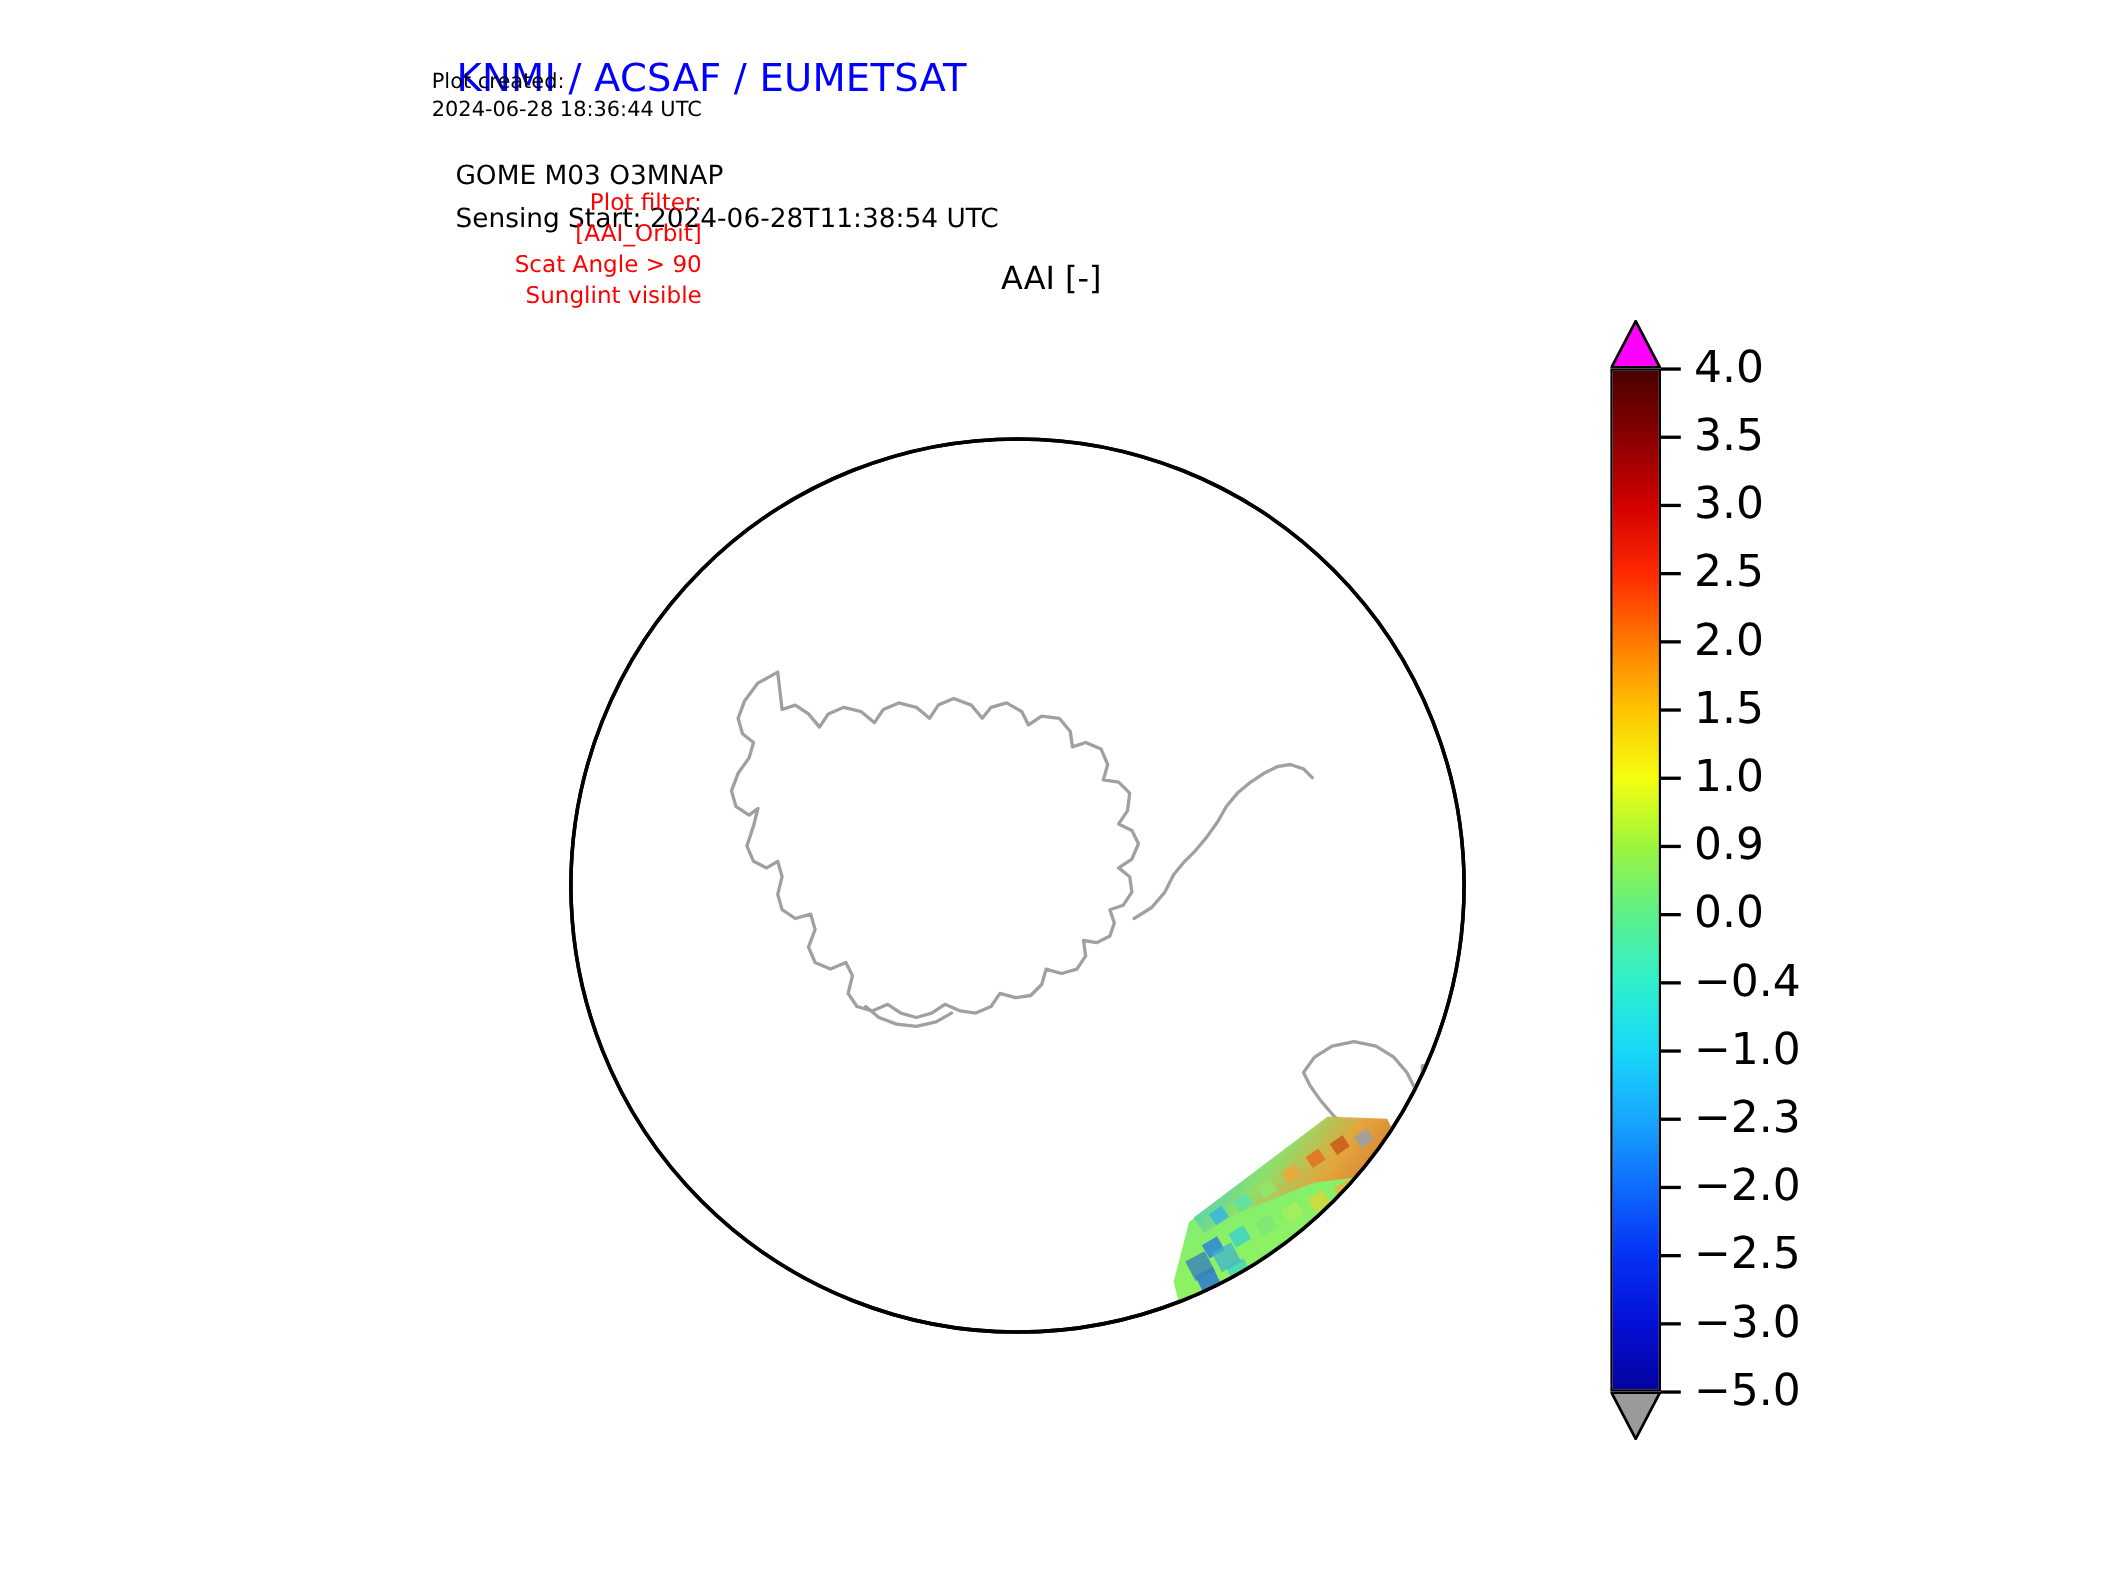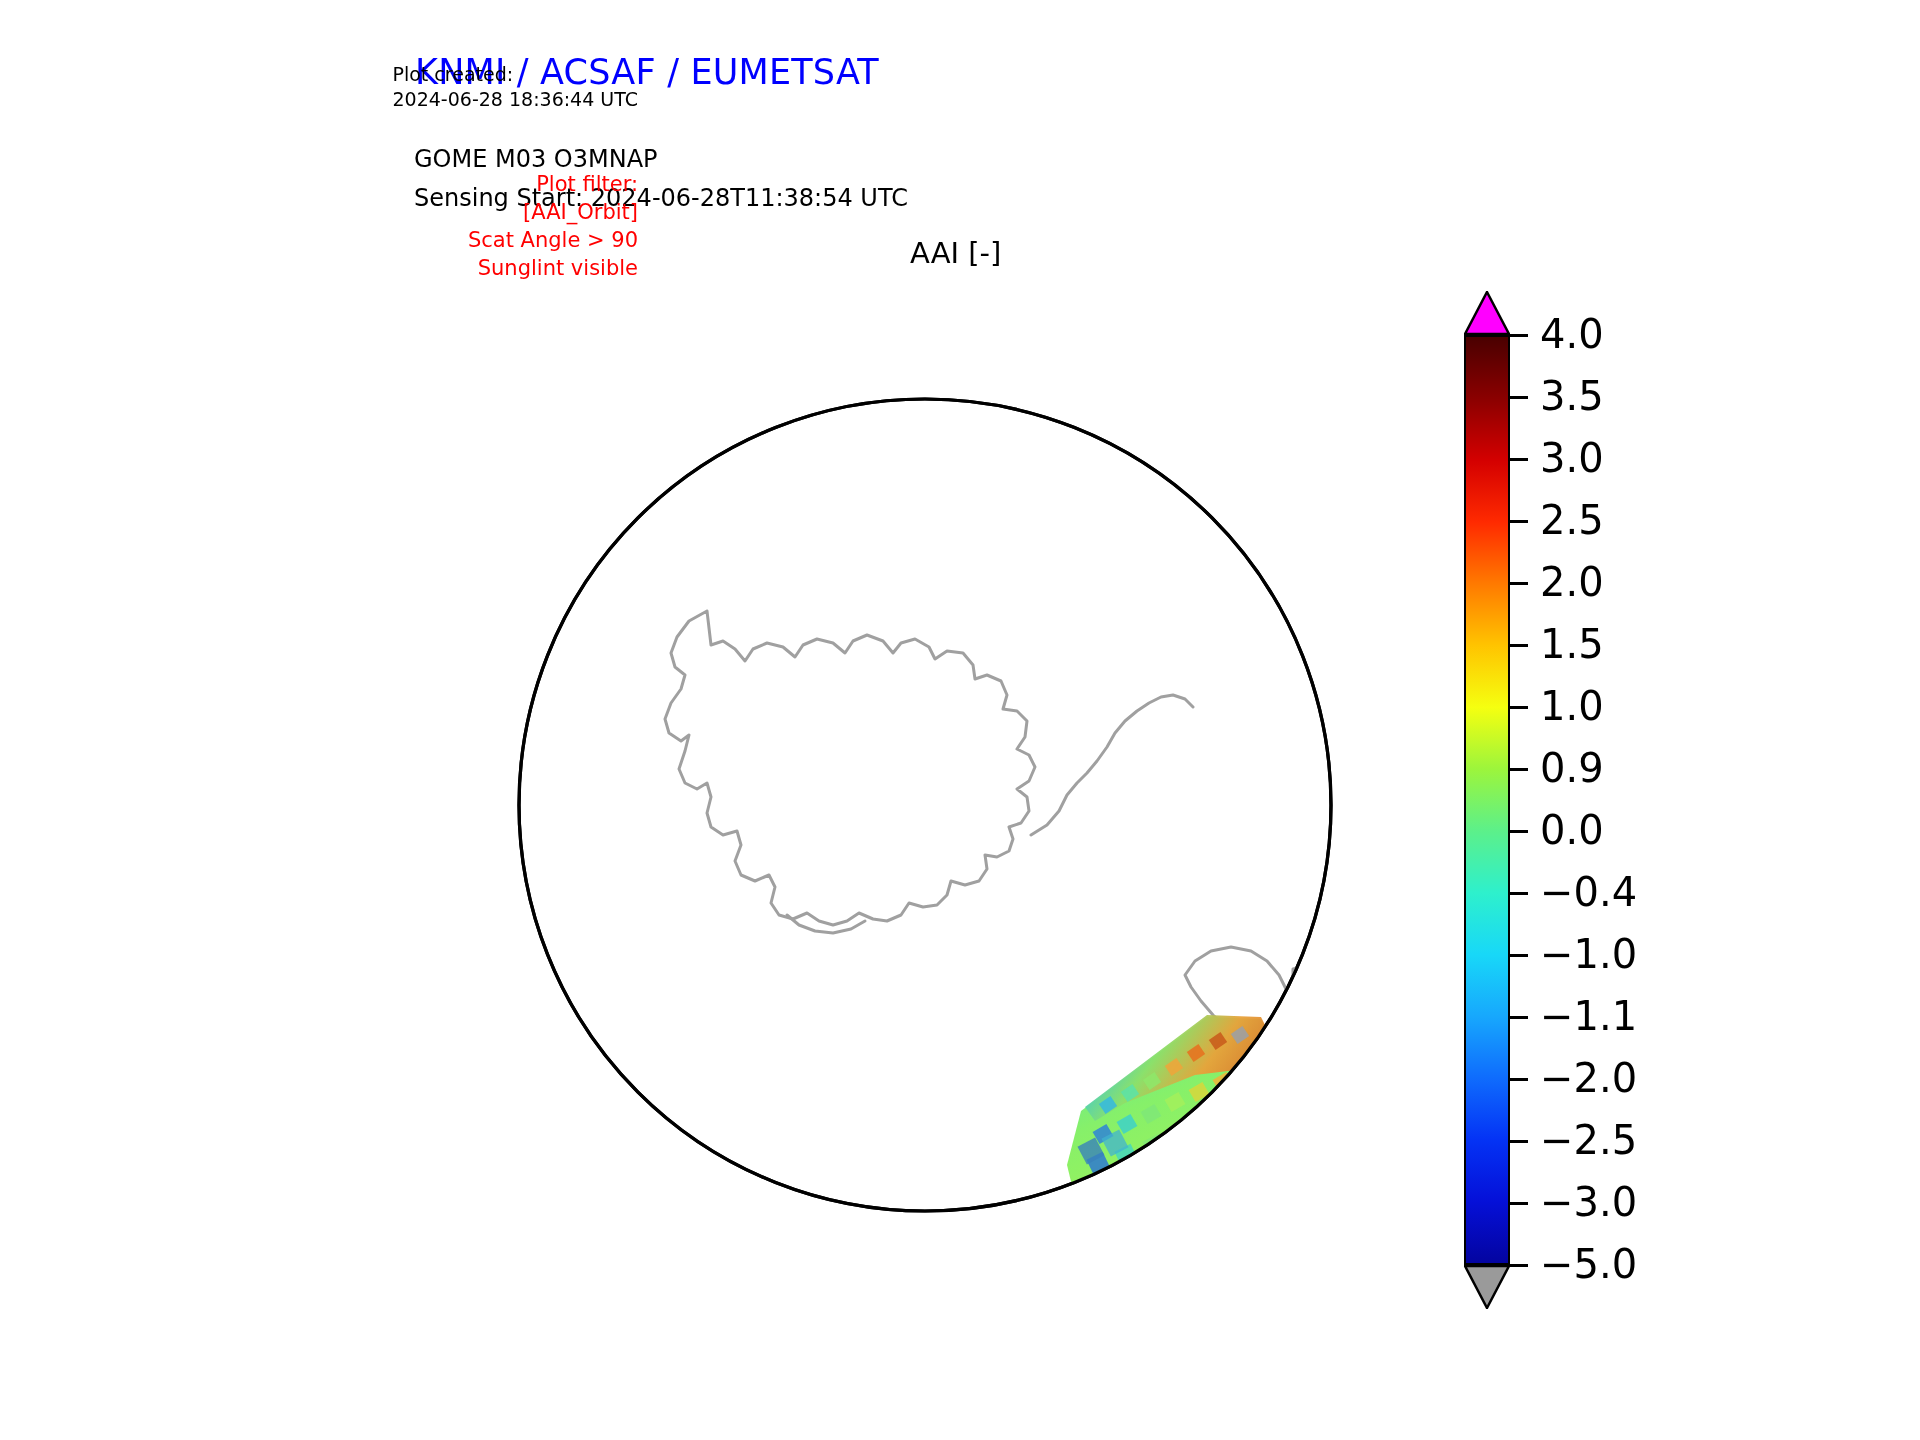--- a/index.html
+++ b/index.html
@@ -368,21 +368,21 @@
         <div class="cb-tick" style="top: 558px;">
           <span class="dash"></span>
           <span class="lbl">−0.4</span>
         </div>
         <div class="cb-tick" style="top: 620px;">
           <span class="dash"></span>
           <span class="lbl">−1.0</span>
         </div>
         <div class="cb-tick" style="top: 682px;">
           <span class="dash"></span>
-          <span class="lbl">−1.1</span>
+          <span class="lbl">−2.3</span>
         </div>
         <div class="cb-tick" style="top: 744px;">
           <span class="dash"></span>
           <span class="lbl">−2.0</span>
         </div>
         <div class="cb-tick" style="top: 806px;">
           <span class="dash"></span>
           <span class="lbl">−2.5</span>
         </div>
         <div class="cb-tick" style="top: 868px;">

